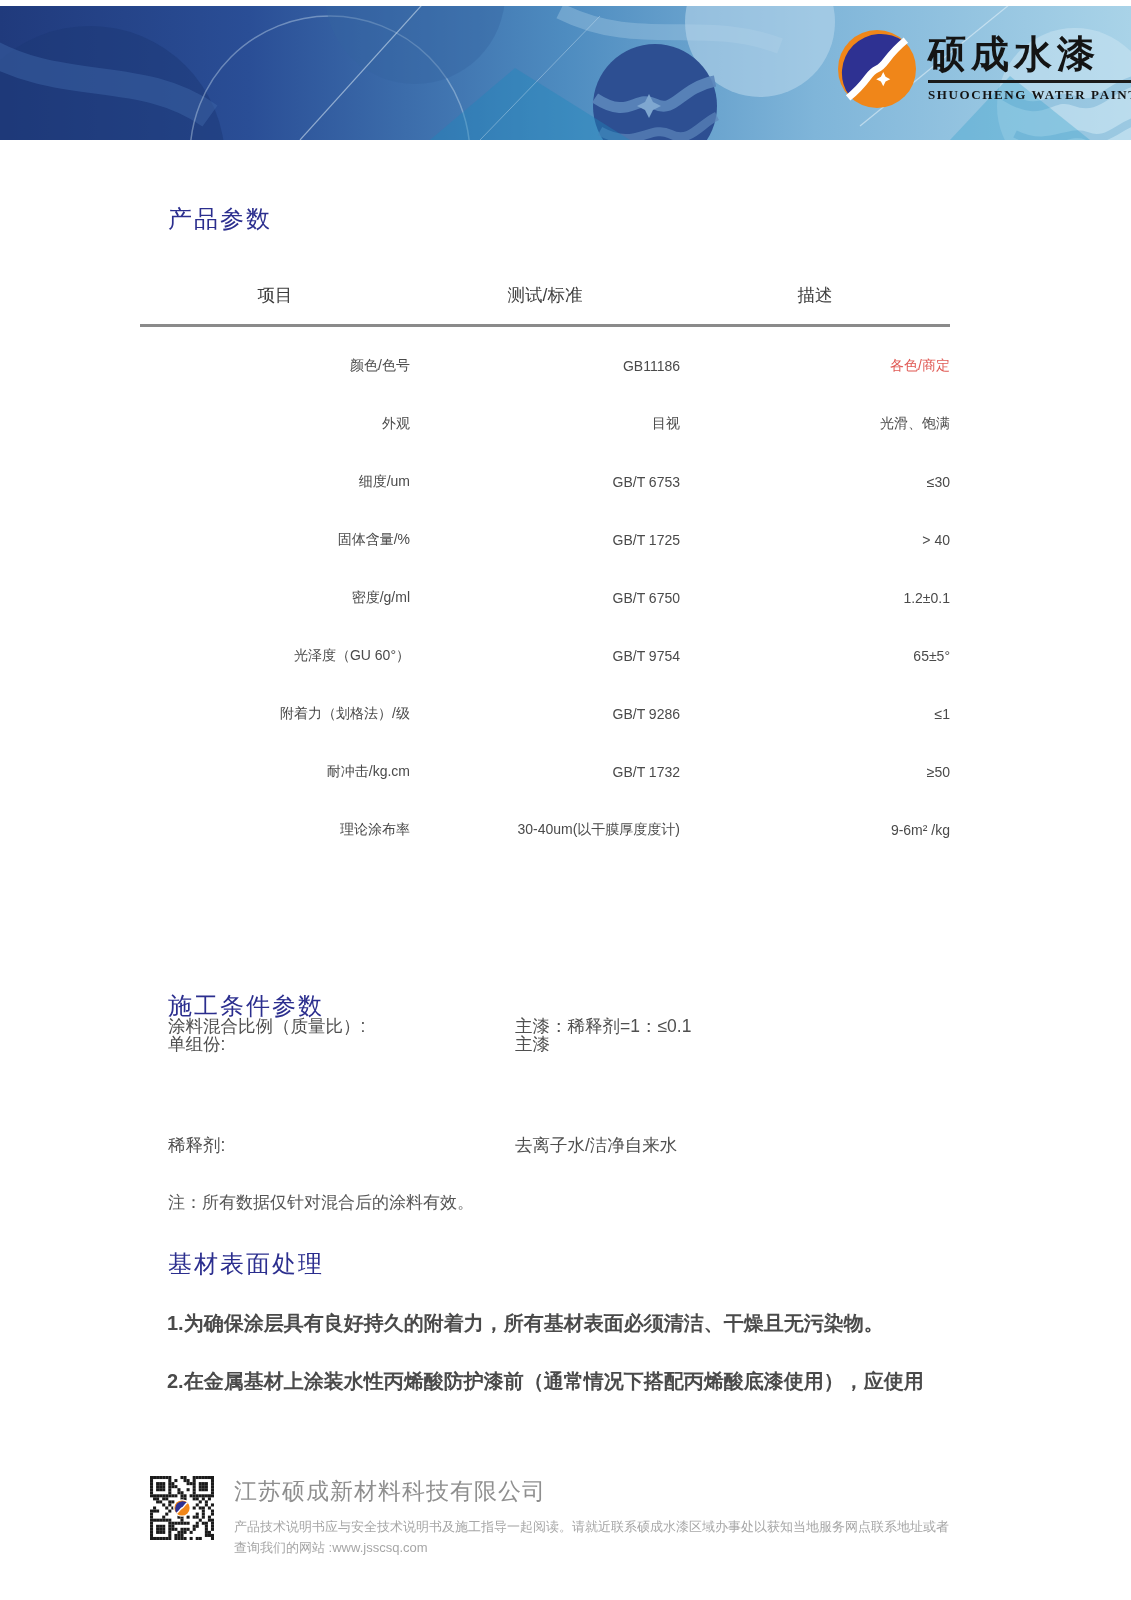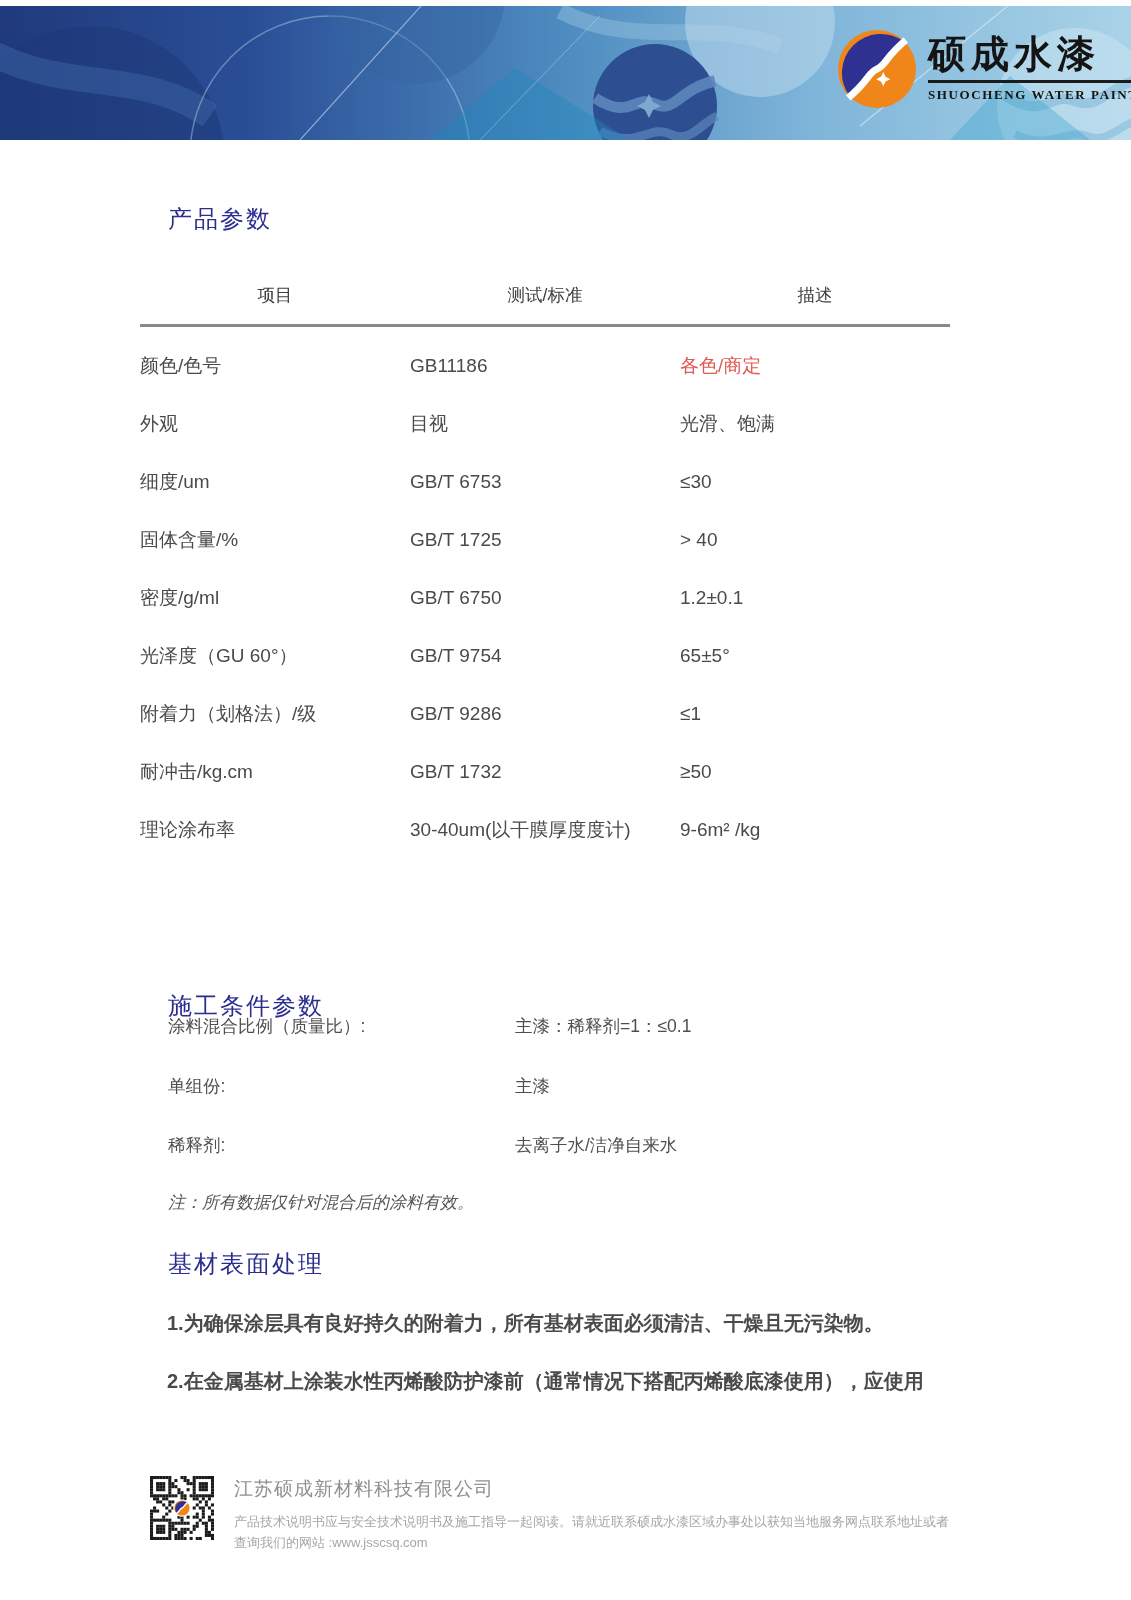--- a/index.html
+++ b/index.html
@@ -30,41 +30,41 @@
   #title-product{top:203px;}
   #title-application{top:950px;margin-top:40px;}
   #title-surface{top:1248px;}
   
   .ptable{position:absolute;left:140px;top:283px;width:810px;}
   .thead{display:flex;}
   .th{flex:1;text-align:center;font-size:17.5px;color:#3d3d3d;}
   .tdivider{height:3px;background:#8a8a8a;margin-top:17px;}
   .trows{margin-top:10px;}
   .trow{display:flex;height:58px;align-items:center;}
-  .tcell{flex:1;text-align:left;font-size:19px;color:#4a4a4a;white-space:nowrap;}
+  .tcell{flex:1;text-align:right;font-size:14px;color:#4a4a4a;white-space:nowrap;}
   
   .note{position:absolute;left:168px;font-size:15.5px;color:#5f5f5f;white-space:nowrap;}
   #note-product{top:901px;}
-  #note-application{top:1191px;font-size:17px;color:#555555;font-style:italic;}
+  #note-application{top:1191px;font-size:17px;color:#555555;}
   
   .param-row{position:absolute;left:0;width:932px;height:26px;}
   .param-label{position:absolute;left:168px;font-size:17.5px;color:#4f4f4f;white-space:nowrap;}
   .param-value{position:absolute;left:515px;font-size:17.5px;color:#4f4f4f;white-space:nowrap;}
   #param-row-0{top:1014px;}
-  #param-row-1{top:1074px;}
+  #param-row-1{top:1032px;}
   #param-row-2{top:1133px;}
   
   .prep-para{position:absolute;left:167px;font-size:20px;color:#4a4a4a;white-space:nowrap;font-weight:bold;}
   #prep-para-0{top:1310px;}
   #prep-para-1{top:1368px;}
   
   .footer{position:absolute;left:150px;top:1472px;display:flex;align-items:flex-start;}
   .qr{width:64px;height:64px;margin-top:4px;flex:0 0 auto;}
   .footer-text{margin-left:20px;width:716px;}
-  .company{font-size:19px;color:#8f8f8f;letter-spacing:1px;margin-top:4px;}
+  .company{font-size:23px;color:#8f8f8f;letter-spacing:1px;margin-top:4px;}
   .footer-note{font-size:13px;color:#a6a6a6;line-height:1.62;margin-top:9px;}
 </style>
 </head>
 <body>
 
 <div class="page">
 
   <div class="banner">
     <svg class="art" width="1131" height="134" viewBox="0 0 1131 134" preserveAspectRatio="none">
       <defs>

